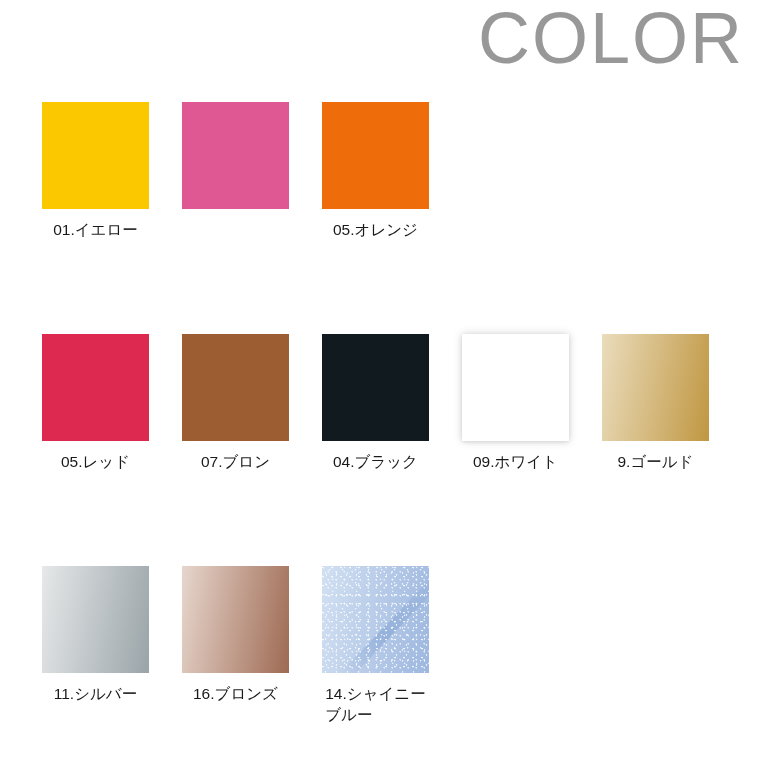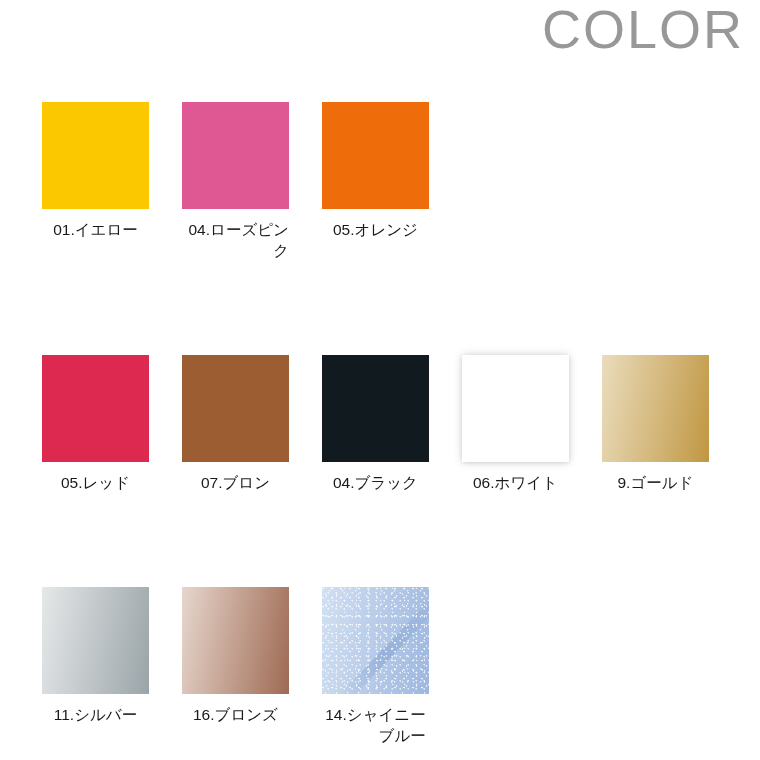--- a/index.html
+++ b/index.html
@@ -20,21 +20,21 @@
     width: 760px;
     height: 760px;
     background: #ffffff;
   }
 
   
   #title {
     position: absolute;
     top: 2px;
     right: 16px;
-    font-size: 54px;
+    font-size: 72px;
     line-height: 1;
     font-weight: 400;
     letter-spacing: 2px;
     color: #989898;
     white-space: nowrap;
   }
 
   
   #swatch-grid {
     position: absolute;
@@ -63,21 +63,21 @@
     height: 107px;
     position: relative;
     overflow: hidden;
   }
 
   .swatch-label {
     margin-top: 11px;
     font-size: 15.5px;
     line-height: 1.35;
     color: #1a1a1a;
-    text-align: right;
+    text-align: left;
     white-space: pre-line;
     font-family: "Liberation Sans", "DejaVu Sans", sans-serif;
   }
 
   
   .chip-shadow {
     box-shadow: 0 0 9px rgba(0,0,0,0.16), 0 1px 4px rgba(0,0,0,0.10);
   }
 
   
@@ -109,21 +109,20 @@
 
   <div id="swatch-grid">
 
     <div class="swatch-row">
       <div class="swatch-cell">
         <div class="swatch-chip" style="background: rgb(251, 200, 0);"></div>
         <div class="swatch-label">01.イエロー</div>
       </div>
       <div class="swatch-cell">
         <div class="swatch-chip" style="background: rgb(223, 87, 147);"></div>
-        <div class="swatch-label">04.ローズピンク</div>
       </div>
       <div class="swatch-cell">
         <div class="swatch-chip" style="background: rgb(239, 108, 11);"></div>
         <div class="swatch-label">05.オレンジ</div>
       </div>
     </div>
 
     <div class="swatch-row">
       <div class="swatch-cell">
         <div class="swatch-chip" style="background: rgb(221, 40, 80);"></div>
@@ -132,21 +131,21 @@
       <div class="swatch-cell">
         <div class="swatch-chip" style="background: rgb(157, 93, 51);"></div>
         <div class="swatch-label">07.ブロン</div>
       </div>
       <div class="swatch-cell">
         <div class="swatch-chip" style="background: rgb(17, 26, 30);"></div>
         <div class="swatch-label">04.ブラック</div>
       </div>
       <div class="swatch-cell">
         <div class="swatch-chip chip-shadow" style="background: rgb(255, 255, 255);"></div>
-        <div class="swatch-label">06.ホワイト</div>
+        <div class="swatch-label">09.ホワイト</div>
       </div>
       <div class="swatch-cell">
         <div class="swatch-chip" style="background: linear-gradient(100deg, rgb(234, 220, 188) 0%, rgb(192, 151, 66) 100%);"></div>
         <div class="swatch-label">9.ゴールド</div>
       </div>
     </div>
 
     <div class="swatch-row">
       <div class="swatch-cell">
         <div class="swatch-chip" style="background: linear-gradient(100deg, rgb(230, 232, 233) 0%, rgb(154, 164, 168) 100%);"></div>

